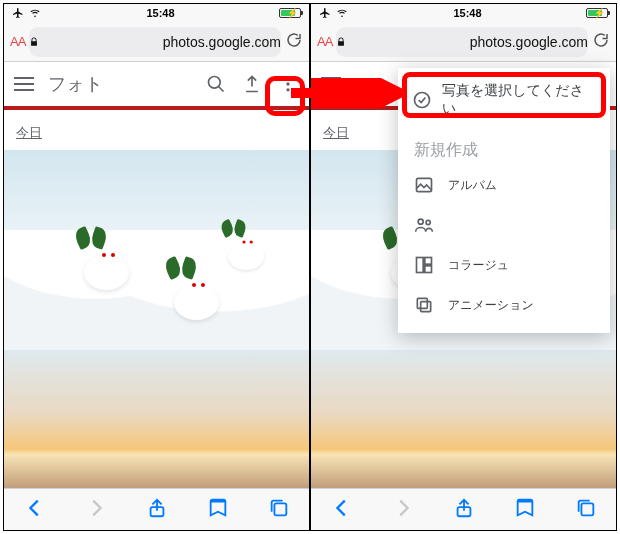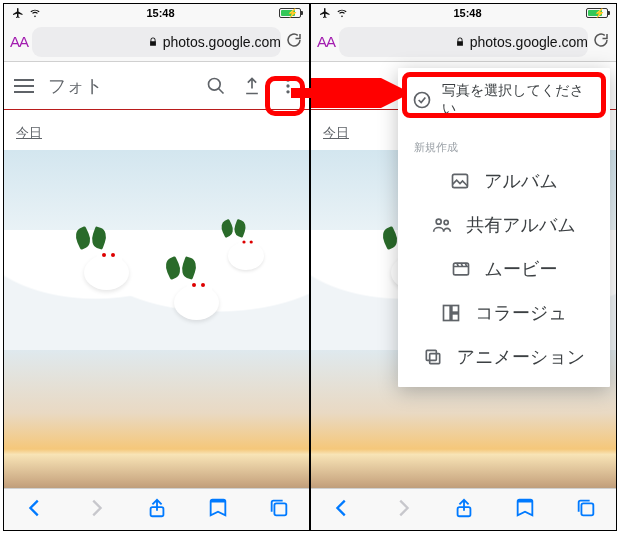--- a/index.html
+++ b/index.html
@@ -53,41 +53,41 @@
   .battery .bolt { position:absolute; left:7px; top:-1px; font-size:9px; color:#fff;}
   
   .urlbar {
     height: 40px;
     background: #f8f8f8;
     border-bottom: 1px solid #d0d0d0;
     display:flex; align-items:center;
     padding: 0 6px;
     gap: 4px;
   }
-  .aa { font-size:15px; letter-spacing:-1px; color:#a21caf; }
+  .aa { font-size:13px; letter-spacing:-1px; color:#ef4444; }
   .urlpill {
     flex:1;
     height: 30px;
     background: #ececee;
     border-radius: 9px;
-    display:flex; align-items:center; justify-content:flex-end;
+    display:flex; align-items:center; justify-content:space-between;
     gap:5px;
     font-size: 14px;
     color:#111;
   }
   .lock { width:10px; height:12px; }
   .reload { width:18px; color:#555; }
   
   .appbar {
     height: 48px;
     background:#fff;
     display:flex; align-items:center;
     padding: 0 10px;
     gap: 14px;
-    border-bottom: 1px solid #b91c1c;
+    border-bottom: 4px solid #b91c1c;
   }
   .hamburger { width:20px; height:14px; display:flex; flex-direction:column; justify-content:space-between;}
   .hamburger span { height:2px; background:#5f6368; }
   .apptitle { flex:1; font-size:18px; color:#5f6368; }
   .iconbtn { width:22px; height:22px; display:flex; align-items:center; justify-content:center; color:#5f6368; }
   .more-highlight {
     position:absolute;
     top: 72px;
     right: 4px;
     width: 40px; height: 40px;
@@ -136,29 +136,28 @@
     padding: 14px 14px;
     font-size: 14px;
     color:#3c4043;
   }
   .dd-first-highlight {
     position:absolute; top:4px; left:4px; right:4px; height:46px;
     border:5px solid #ff0000; border-radius:8px;
   }
   .dd-section {
     padding: 8px 16px 4px;
-    font-size: 11px;
+    font-size: 16px;
     color:#9aa0a6;
   }
   .dd-item {
     display:flex; align-items:center; gap:14px;
     padding: 10px 16px;
-    font-size: 18px;
+    font-size: 12px;
     color:#3c4043;
-    justify-content:center;
   }
   .dd-icon { width:20px; height:20px; color:#5f6368; display:flex; align-items:center; justify-content:center;}
   
   .arrow {
     position:absolute;
     top: 78px; left: 286px;
     width: 120px; height: 30px;
     z-index: 60;
     pointer-events:none;
   }
@@ -393,30 +392,20 @@
         <span>アルバム</span>
       </div>
       <div class="dd-item">
         <span class="dd-icon">
             <svg viewBox="0 0 24 24" width="20" height="20" fill="none" stroke="#5f6368" stroke-width="2">
               <circle cx="8" cy="8" r="3"></circle>
               <circle cx="17" cy="9" r="2.5"></circle>
               <path d="M2 20c0-3 3-5 6-5s6 2 6 5M14 20c0-2 2-4 4-4s4 2 4 4"></path>
             </svg>
           </span>
-        <span>共有アルバム</span>
-      </div>
-      <div class="dd-item">
-        <span class="dd-icon">
-            <svg viewBox="0 0 24 24" width="20" height="20" fill="none" stroke="#5f6368" stroke-width="2">
-              <rect x="3" y="5" width="18" height="14" rx="2"></rect>
-              <path d="M3 9h18M7 5l2 4M12 5l2 4M17 5l2 4"></path>
-            </svg>
-          </span>
-        <span>ムービー</span>
       </div>
       <div class="dd-item">
         <span class="dd-icon">
             <svg viewBox="0 0 24 24" width="20" height="20" fill="none" stroke="#5f6368" stroke-width="2">
               <rect x="3" y="3" width="8" height="18"></rect>
               <rect x="13" y="3" width="8" height="8"></rect>
               <rect x="13" y="13" width="8" height="8"></rect>
             </svg>
           </span>
         <span>コラージュ</span>

